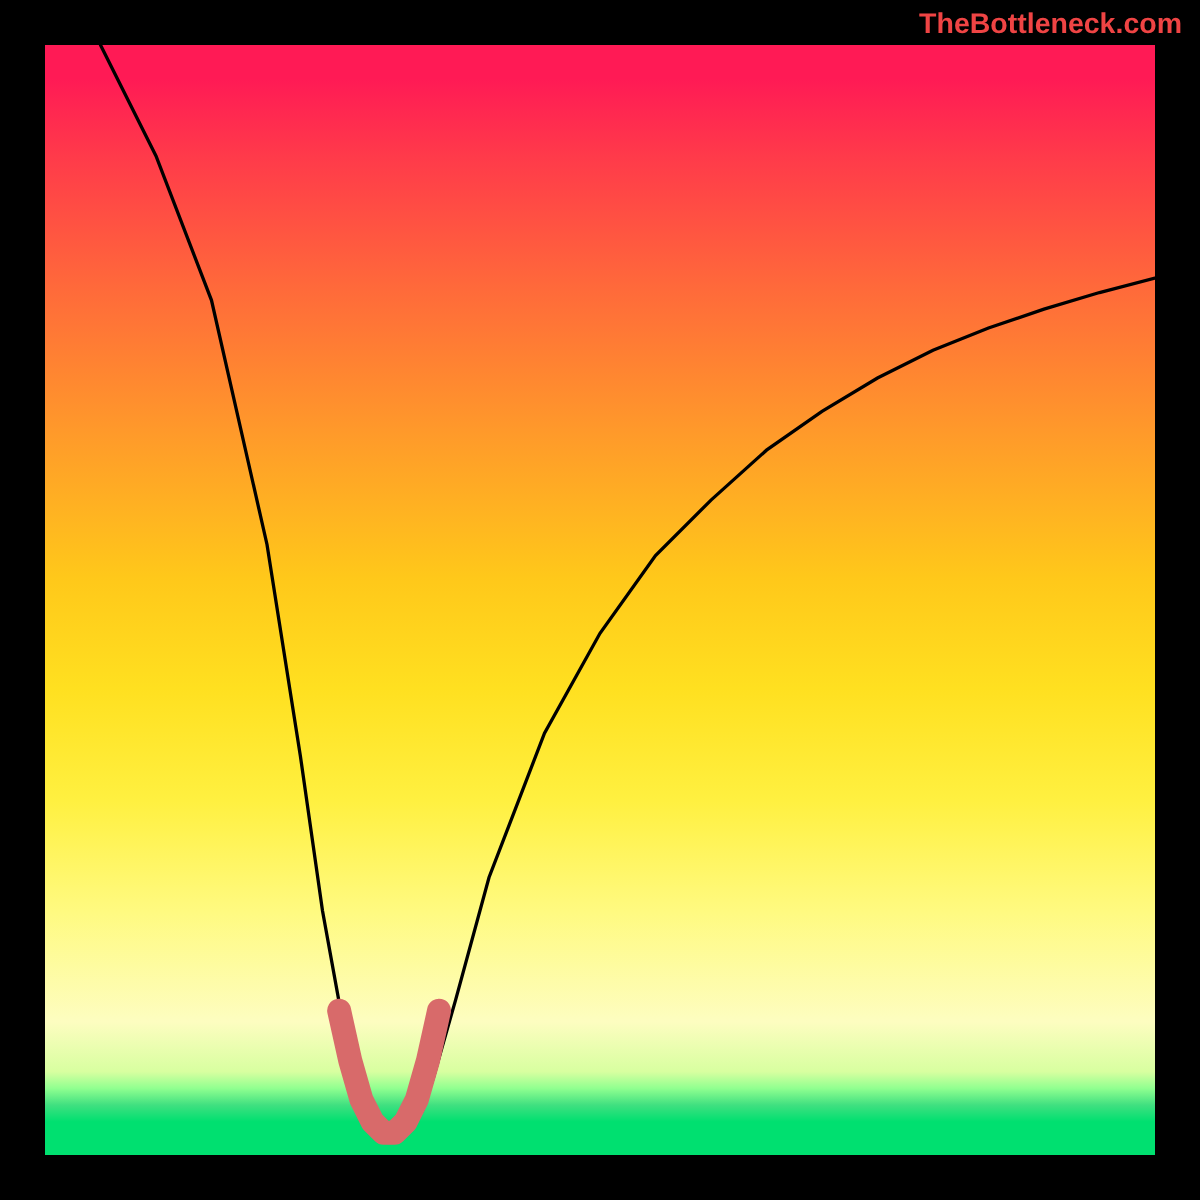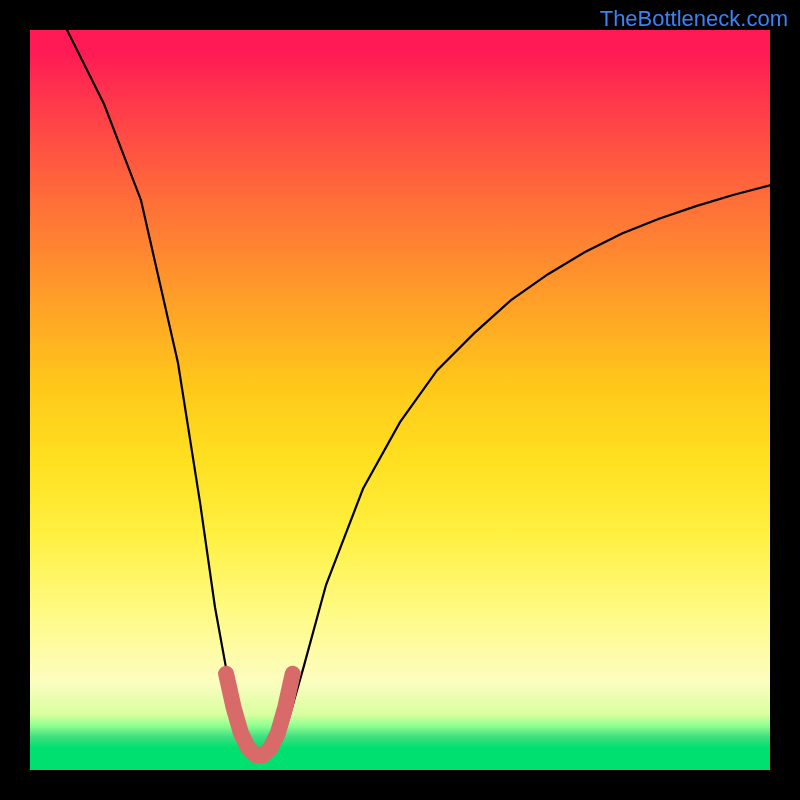--- a/index.html
+++ b/index.html
@@ -8,23 +8,23 @@
     width: 800px;
     height: 800px;
     background: #000;
     position: relative;
     font-family: Arial, sans-serif;
   }
   .watermark {
     position: absolute;
     top: 6px;
     right: 12px;
-    color: #3b82f6;
-    font-size: 22px;
-    font-weight: 400;
+    color: #ef4444;
+    font-size: 19px;
+    font-weight: 700;
     z-index: 10;
   }
   .plot-area {
     position: absolute;
     top: 30px;
     left: 30px;
     width: 740px;
     height: 740px;
     overflow: hidden;
   }

